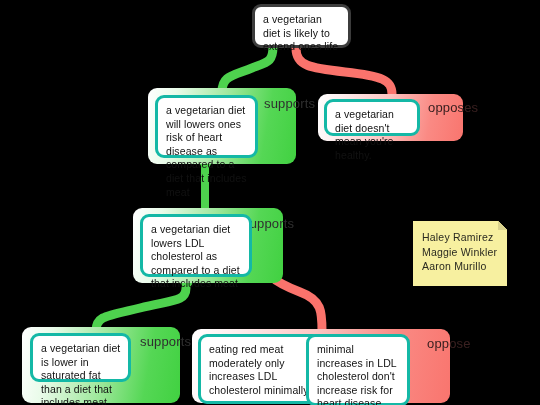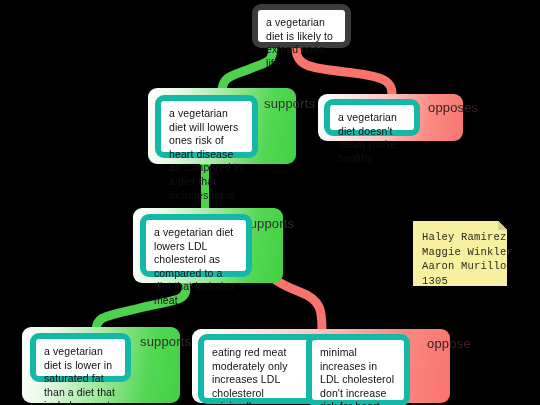--- a/index.html
+++ b/index.html
@@ -8,33 +8,33 @@
   #canvas{position:relative;width:540px;height:405px;background:#000;}
 
   svg.edges{position:absolute;left:0;top:0;width:540px;height:405px;pointer-events:none;}
 
   
   .pad{position:absolute;border-radius:9px;box-sizing:border-box;}
   .pad.green{background:linear-gradient(100deg,#ffffff 0%,#e9fbe9 18%,#9de79a 52%,#55d755 78%,#41d141 100%);}
   .pad.red{background:linear-gradient(100deg,#ffffff 0%,#fdeeee 16%,#fcc5c2 46%,#fa8a84 76%,#f9756e 100%);}
 
   
-  .card{position:absolute;background:#fff;border:6px solid #14b8a6;border-radius:9px;
+  .card{position:absolute;background:#fff;border:3px solid #14b8a6;border-radius:9px;
         box-sizing:border-box;padding:6px 7px 5px 8px;
         font-size:10.5px;line-height:13.6px;color:#111;letter-spacing:.1px;}
   .card.plain{border-color:#3c3c3c;}
 
   
   .rel{position:absolute;font-size:13px;color:#2f2f2f;letter-spacing:.15px;white-space:nowrap;}
   .rel.neg{color:#3a2020;}
 
   
   #note{position:absolute;background:#f7f0a0;box-sizing:border-box;
         padding:9px 8px 14px 9px;font-size:10.5px;line-height:14.5px;color:#2a2a20;
-        font-family:Liberation Mono, monospace;letter-spacing:.2px;}
+        font-family:Liberation Sans, sans-serif;letter-spacing:.2px;}
   #note .fold{position:absolute;right:0;top:0;width:9px;height:9px;
         background:linear-gradient(225deg,#000 0 46%,#d9d28d 46% 100%);}
   #note .ln{display:block;white-space:nowrap;}
 </style>
 </head>
 <body>
 
 <div id="canvas">
 
   <svg class="edges" viewBox="0 0 540 405" preserveAspectRatio="none">
@@ -92,16 +92,15 @@
   </div>
   <div class="card" style="left:306px;top:334px;width:104px;height:72px;">
     <span>minimal increases in LDL cholesterol don't increase risk for heart disease</span>
   </div>
 
   <div id="note" style="left:413px;top:221px;width:94px;height:65px;">
     <span class="fold"></span>
     <span class="ln">Haley Ramirez</span>
     <span class="ln">Maggie Winkler</span>
     <span class="ln">Aaron Murillo</span>
-    <span class="ln">1305</span>
   </div>
 
 </div>
 
 </body></html>

